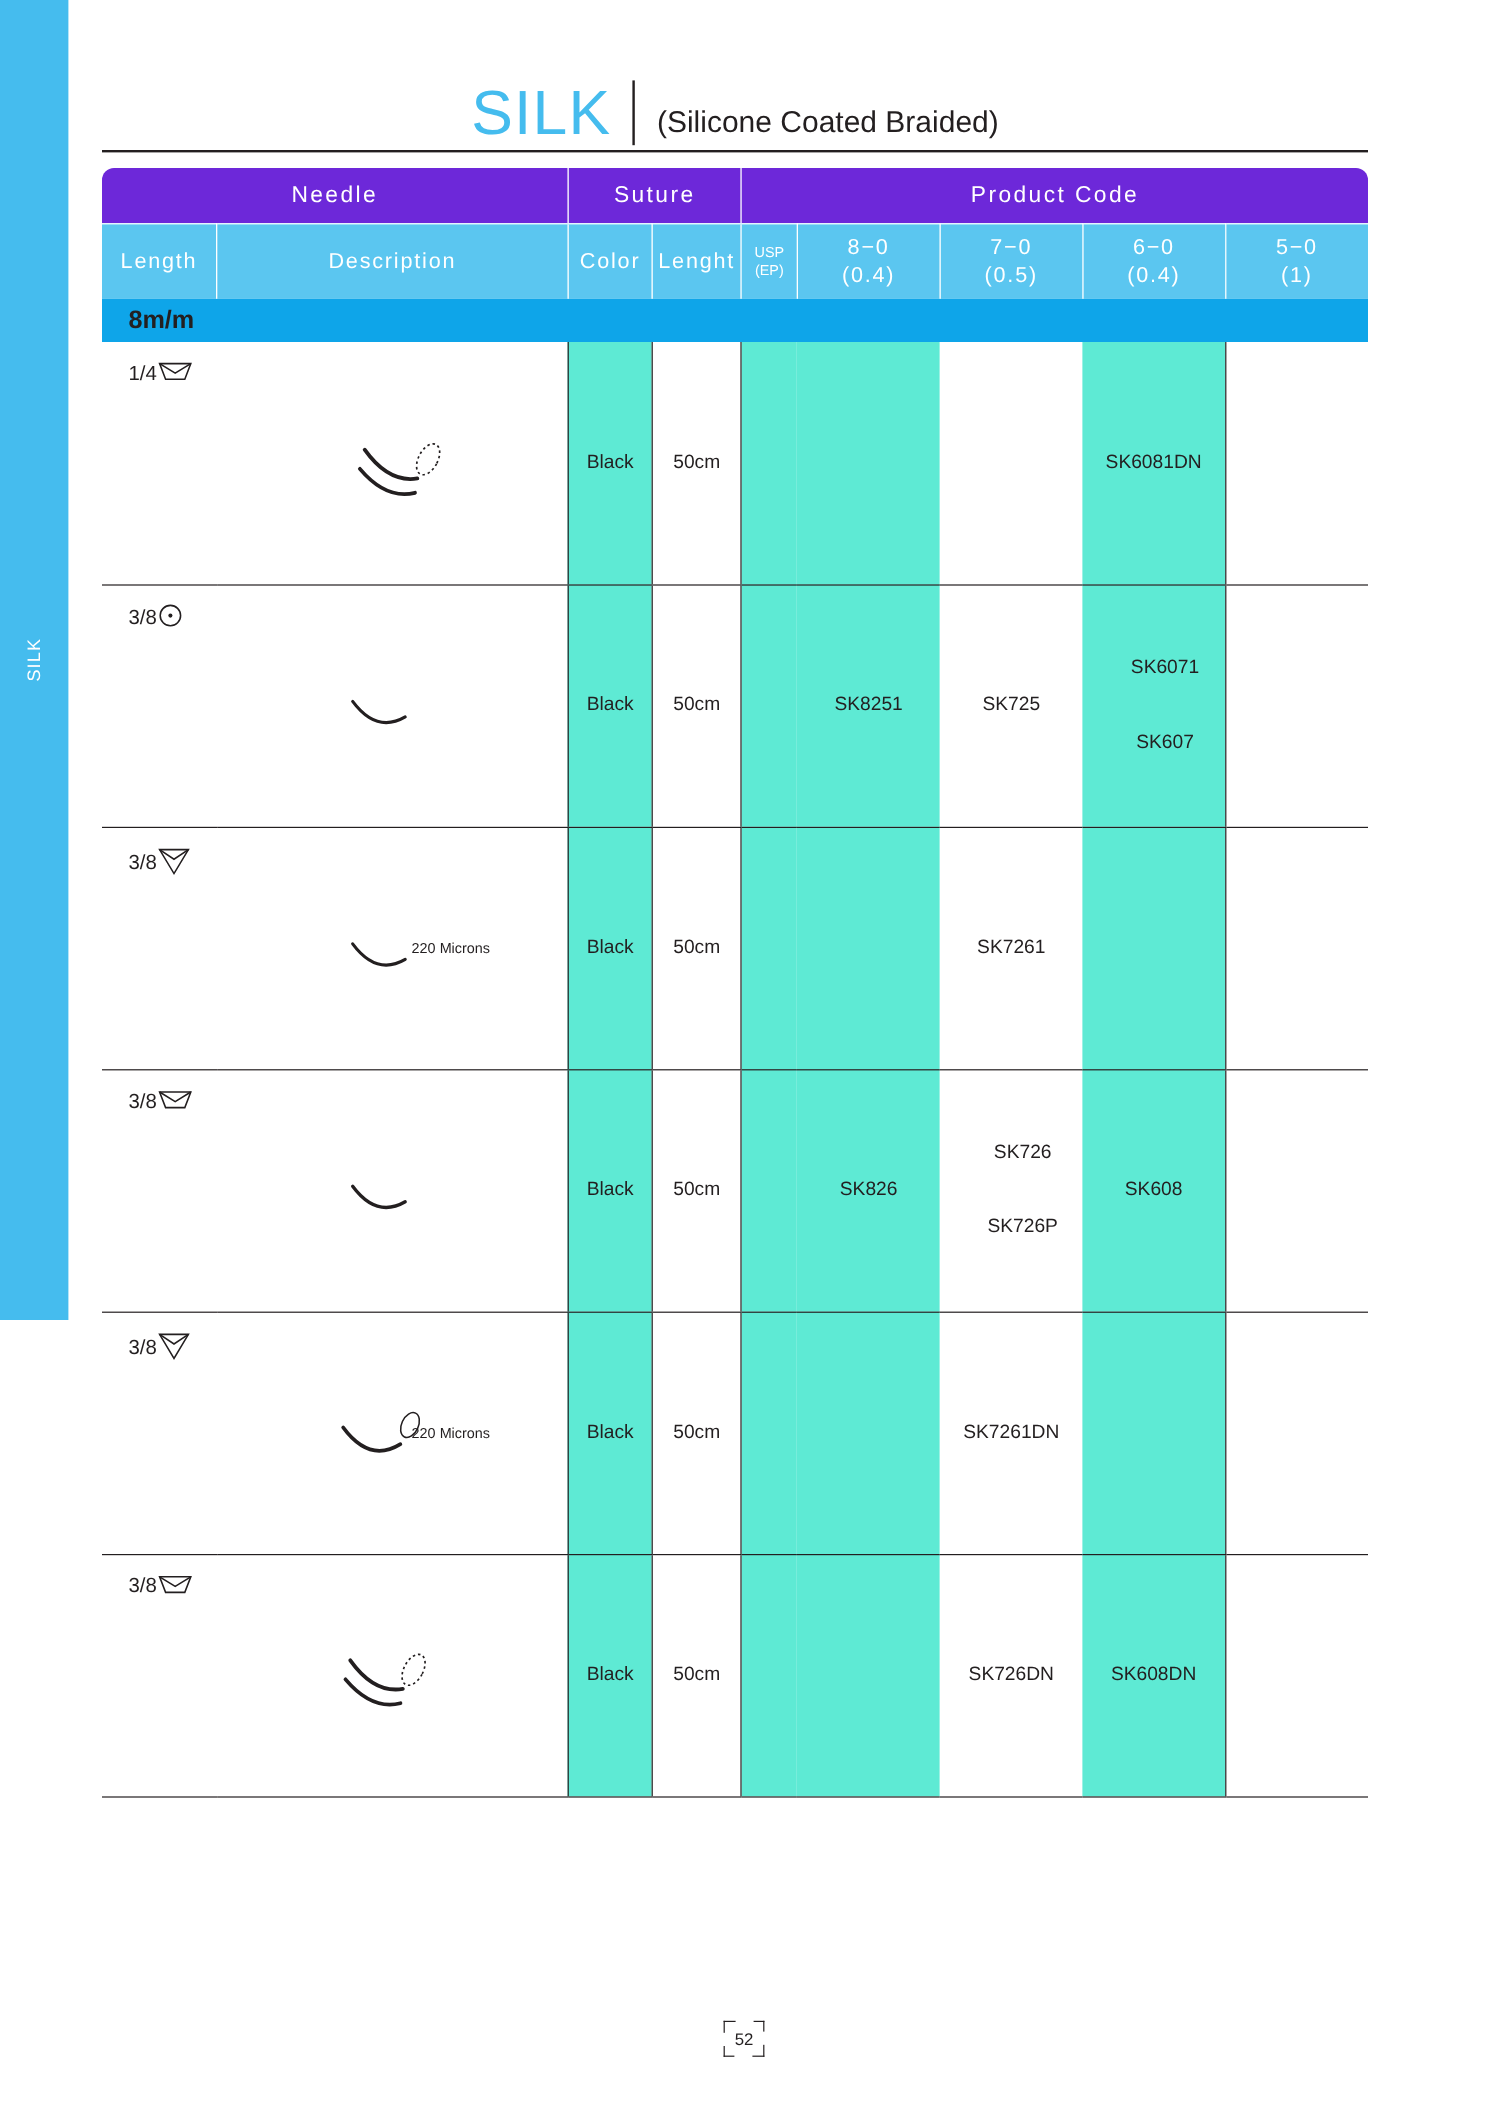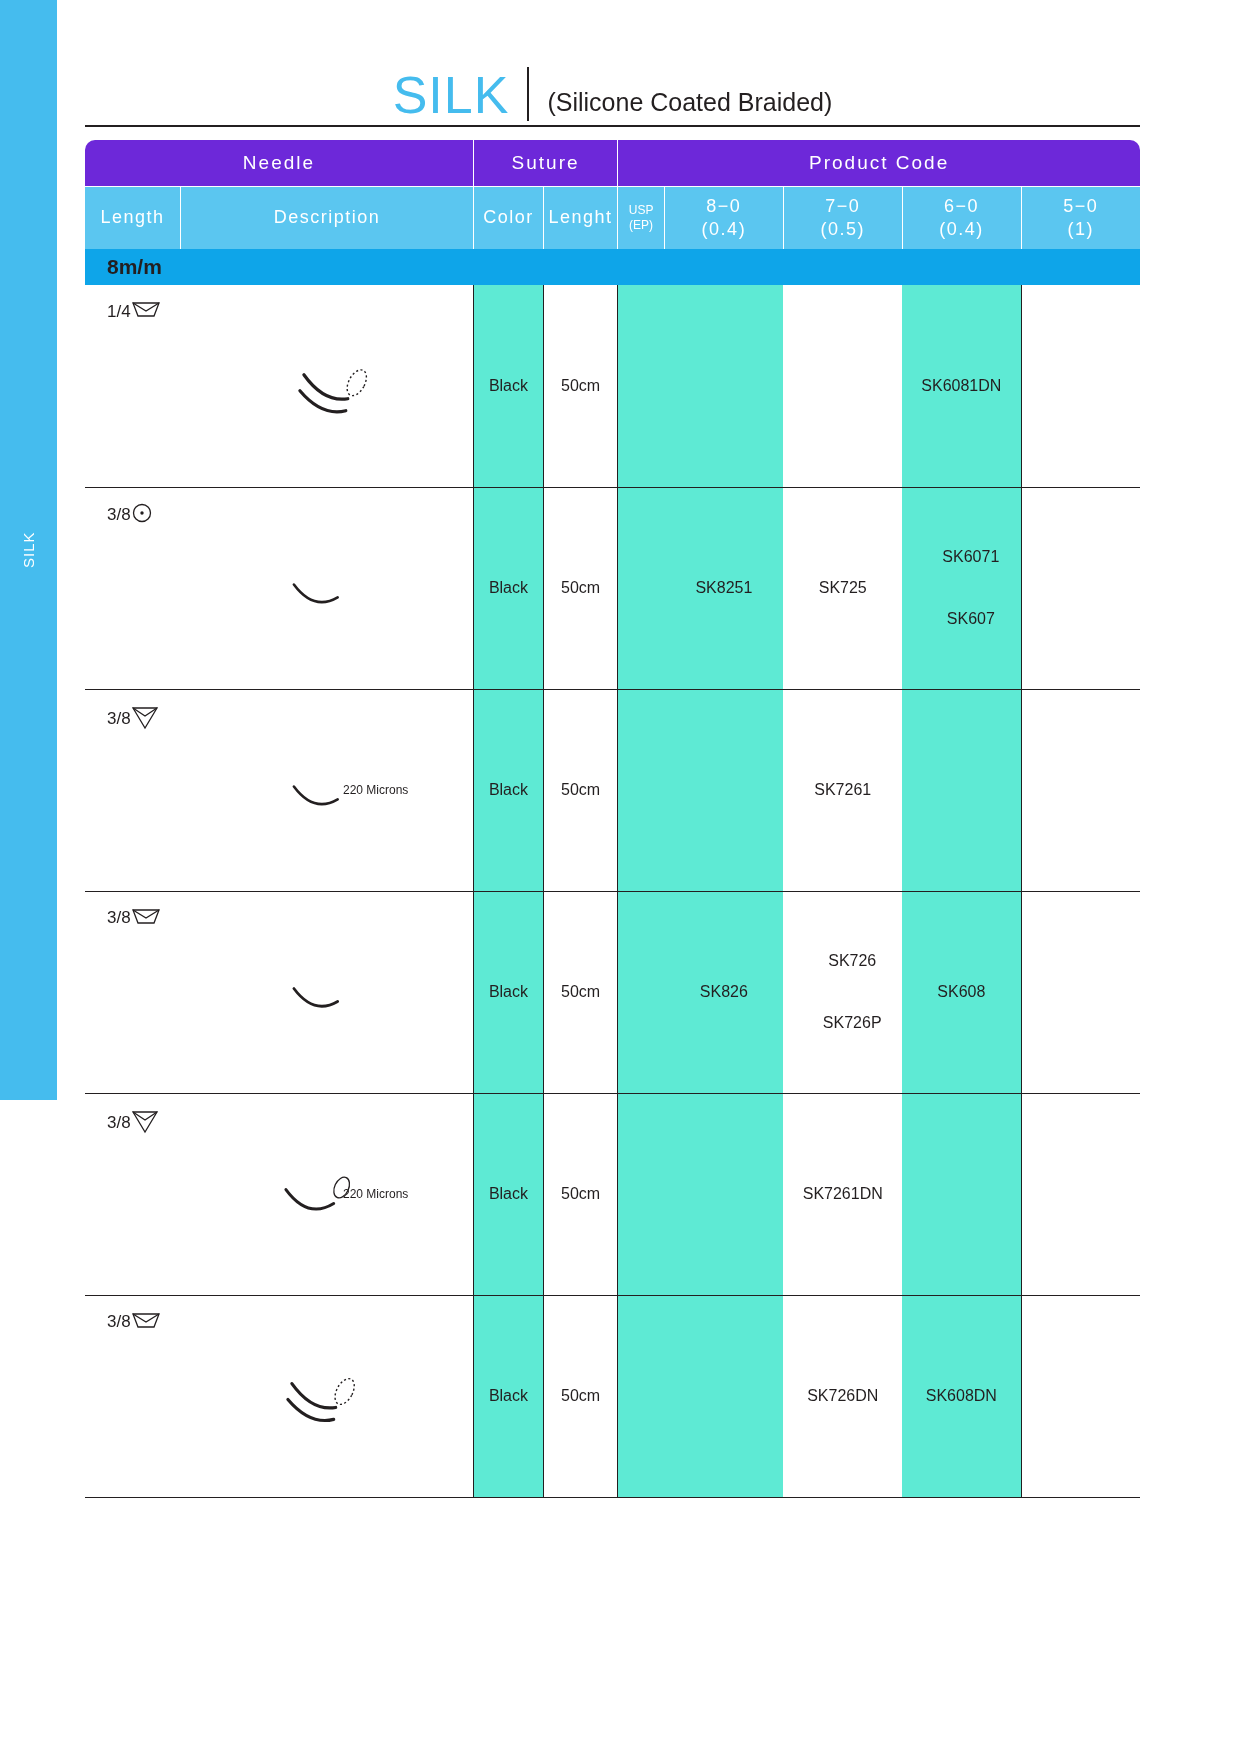--- a/index.html
+++ b/index.html
@@ -364,14 +364,21 @@
       <td class="vline">50cm</td>
       <td class="shade vline"></td>
       <td class="shade"></td>
       <td>SK726DN</td>
       <td class="shade">SK608DN</td>
       <td class="vline"></td>
     </tr>
   </tbody>
     </table>
 
+  <div class="footer">
+    <div class="pagebox">
+      <span class="c2"></span>
+      <span class="c3"></span>
+      <span>52</span>
+    </div>
+  </div>
 
 </div>
 
 </body></html>

